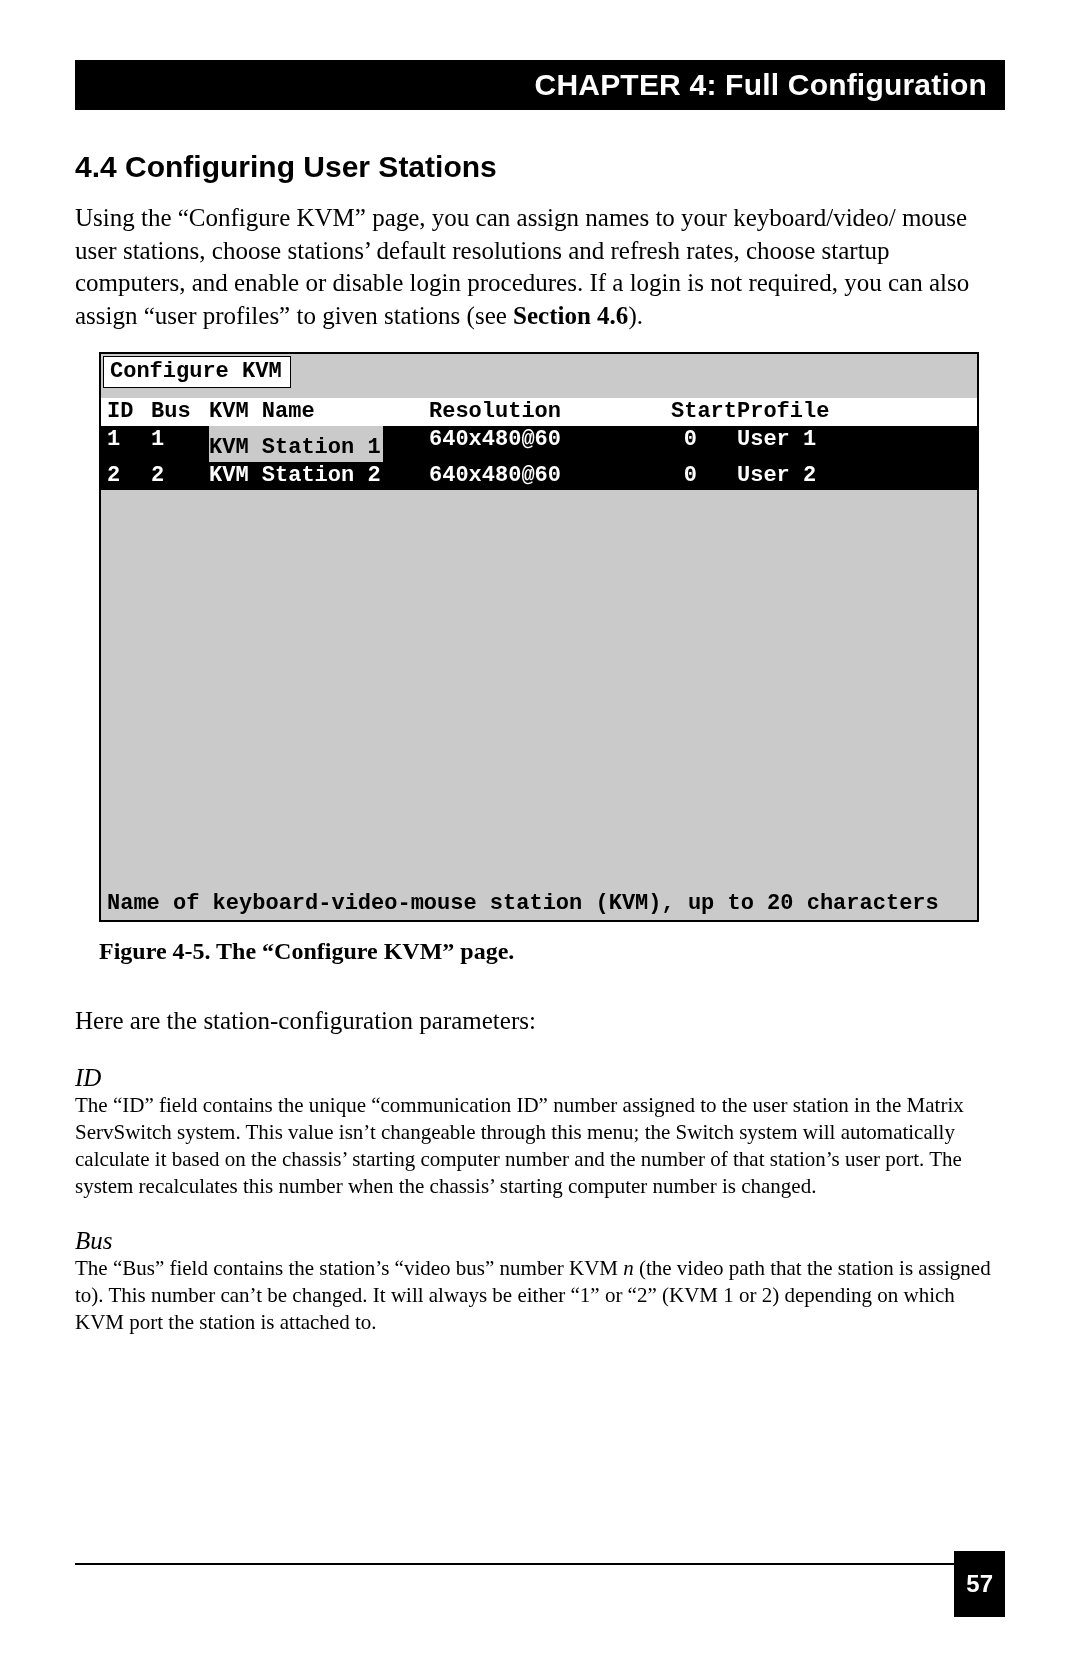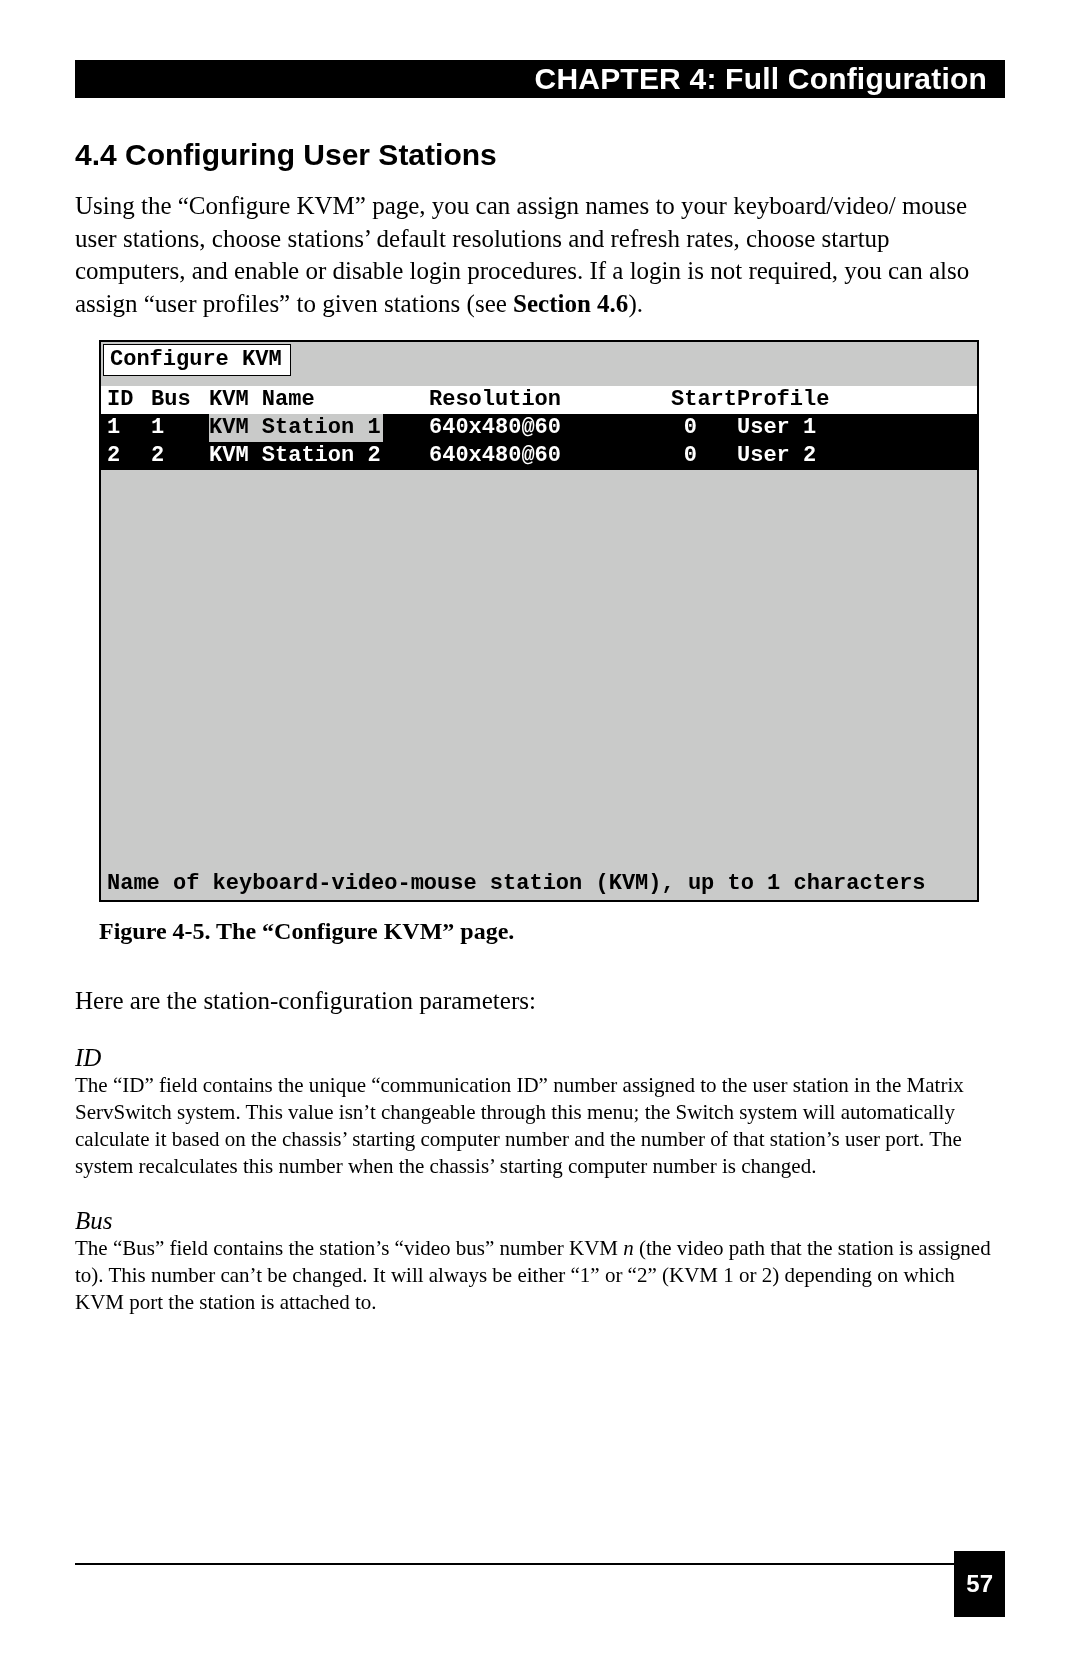--- a/index.html
+++ b/index.html
@@ -12,21 +12,21 @@
   .page {
     width: 1080px;
     height: 1669px;
     position: relative;
     box-sizing: border-box;
     padding: 60px 75px 0 75px;
   }
   .chapter-bar {
     background: #000;
     color: #fff;
-    height: 38px;
+    height: 50px;
     display: flex;
     align-items: center;
     justify-content: flex-end;
     padding-right: 18px;
     font-family: "Futura", "Arial Narrow", "Helvetica Neue", Arial, sans-serif;
     font-weight: 700;
     font-stretch: condensed;
     font-size: 30px;
     letter-spacing: 0.2px;
   }
@@ -84,21 +84,21 @@
   .term-body-spacer { height: 400px; }
   .term-footer {
     background: #c9cac9;
     color: #000;
     padding: 0 6px 2px 6px;
   }
   .hl-cell {
     display: inline-block;
     background: #c9cac9;
     color: #000;
-    padding: 0 2px 0 0;
+    padding: 8px 2px 0 0;
   }
   .figure-caption {
     font-family: "New Century Schoolbook", "Century Schoolbook", Georgia, serif;
     font-weight: 700;
     font-size: 24px;
     margin-top: 16px;
   }
   .param-label {
     font-style: italic;
     font-size: 25px;
@@ -167,21 +167,21 @@
             <span>2</span>
             <span>KVM Station  2</span>
             <span>640x480@60</span>
             <span class="start">0</span>
             <span>User 2</span>
           </div>
         </div>
 
       <div class="term-body-spacer"></div>
 
-      <div class="term-footer">Name of keyboard-video-mouse station (KVM), up to 1 characters</div>
+      <div class="term-footer">Name of keyboard-video-mouse station (KVM), up to 20 characters</div>
     </div>
 
     <div class="figure-caption">Figure 4-5. The “Configure KVM” page.</div>
   </div>
 
   <div class="body-text" style="margin-top:40px">Here are the station-configuration parameters:</div>
 
   <div class="param-label">ID</div>
   <div class="param-text">The “ID” field contains the unique “communication ID” number assigned to the user station in the Matrix ServSwitch system. This value isn’t changeable through this menu; the Switch system will automatically calculate it based on the chassis’ starting computer number and the number of that station’s user port. The system recalculates this number when the chassis’ starting computer number is changed.</div>
 

